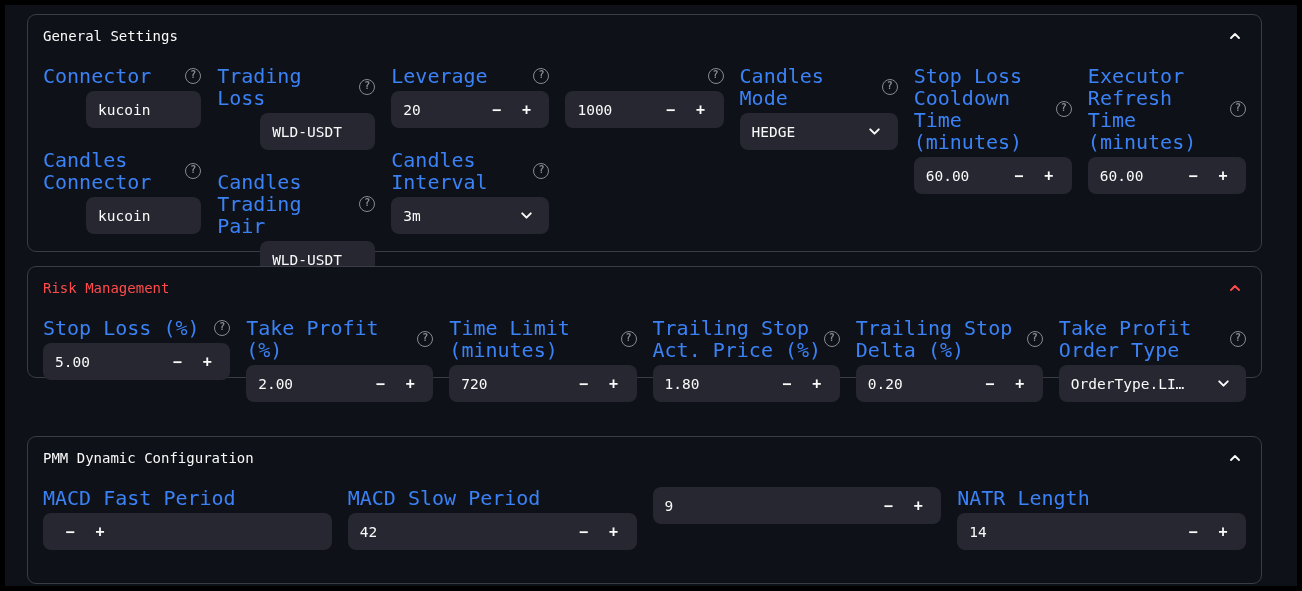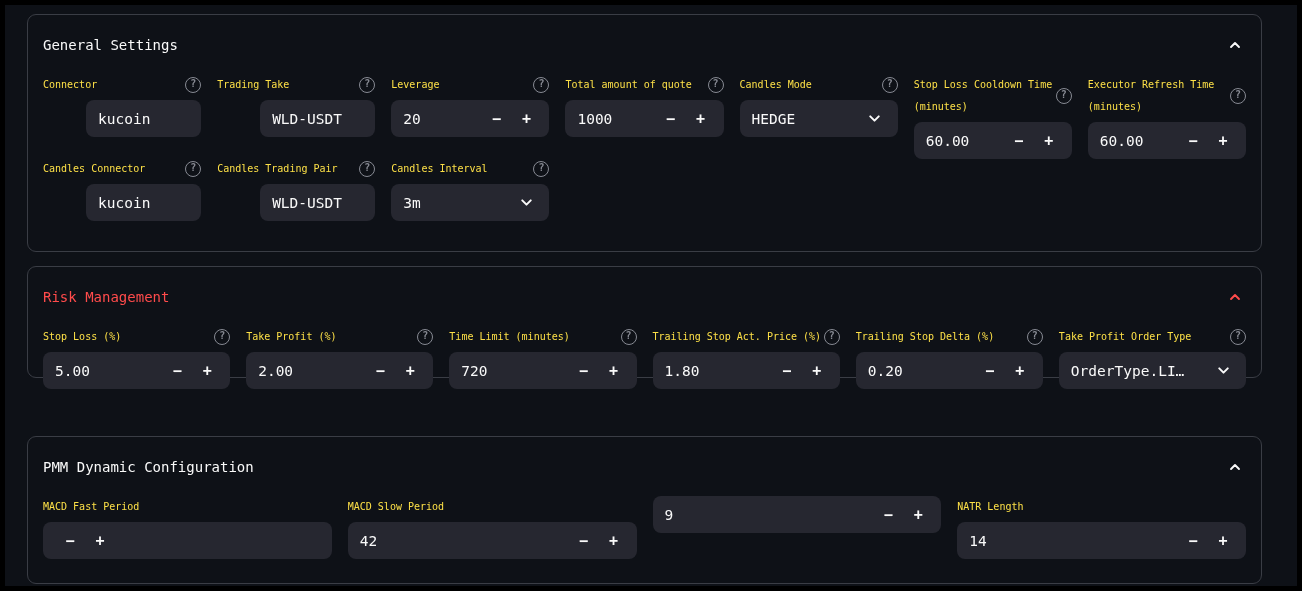--- a/index.html
+++ b/index.html
@@ -7,30 +7,30 @@
     width:1302px;height:591px;position:relative;overflow:hidden;
     background:#0e1117;
     font-family:"DejaVu Sans Mono","Liberation Mono",monospace;
     color:#fafafa;
     -webkit-font-smoothing:antialiased;
   }
   .frame{position:absolute;inset:0;border:5px solid #000;pointer-events:none;z-index:50;}
   .section{
     position:absolute;left:27px;width:1235px;box-sizing:border-box;
     border:1px solid #3a3d45;border-radius:9px;
-    padding:19px 15px 16px;background:#0e1117;
+    padding:10px 15px 16px;background:#0e1117;
   }
   .section-header{display:flex;justify-content:space-between;align-items:center;height:22px;}
   .section-title{font-size:14px;font-weight:500;line-height:22px;white-space:nowrap;}
   .collapse-btn{width:22px;height:22px;display:flex;align-items:center;justify-content:center;cursor:pointer;}
   .collapse-btn svg{display:block;}
   .columns{display:flex;gap:16px;margin-top:18px;}
   .col{flex:1;min-width:0;display:flex;flex-direction:column;gap:21px;}
   .label-row{position:relative;padding-right:17px;margin-bottom:4px;min-height:22px;}
-  .label{font-size:10px;line-height:22px;color:#fde047;word-wrap:break-word;}
+  .label{font-size:20px;line-height:22px;color:#3b82f6;word-wrap:break-word;}
   .help-icon{
     position:absolute;right:0;top:50%;margin-top:-8px;
     width:16px;height:16px;box-sizing:border-box;
     border:1.5px solid #878a93;border-radius:50%;
     color:#878a93;font-size:10px;line-height:12px;font-weight:700;
     text-align:center;cursor:help;
   }
   .control{
     height:37px;background:#262730;border-radius:8px;
     display:flex;align-items:center;
@@ -86,21 +86,21 @@
               <div class="help-icon">?</div>
             </div>
             <div class="control text-control">
               <div class="value">kucoin</div>
             </div>
           </div>
         </div>
         <div class="col">
           <div class="field">
             <div class="label-row">
-              <div class="label">Trading Take</div>
+              <div class="label">Trading Loss</div>
               <div class="help-icon">?</div>
             </div>
             <div class="control text-control">
               <div class="value">WLD-USDT</div>
             </div>
           </div>
           <div class="field">
             <div class="label-row">
               <div class="label">Candles Trading Pair</div>
               <div class="help-icon">?</div>
@@ -133,21 +133,20 @@
                 <svg width="17" height="17" viewBox="0 0 24 24">
                   <path d="M6 9l6 6 6-6" fill="none" stroke="#fafafa" stroke-width="2.8" stroke-linecap="round" stroke-linejoin="round"></path>
                 </svg>
               </div>
             </div>
           </div>
         </div>
         <div class="col">
           <div class="field">
             <div class="label-row">
-              <div class="label">Total amount of quote</div>
               <div class="help-icon">?</div>
             </div>
             <div class="control">
               <div class="value">1000</div>
               <div class="step-btn">−</div>
               <div class="step-btn">+</div>
             </div>
           </div>
         </div>
         <div class="col">

